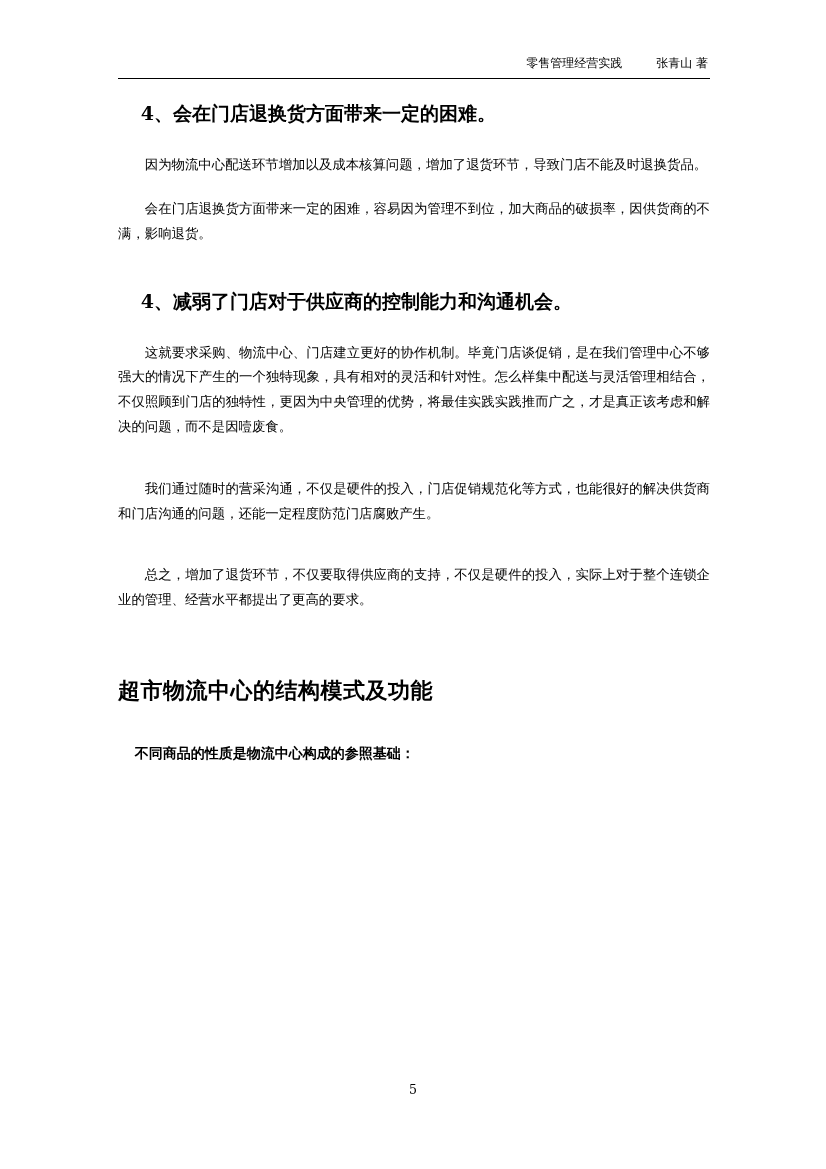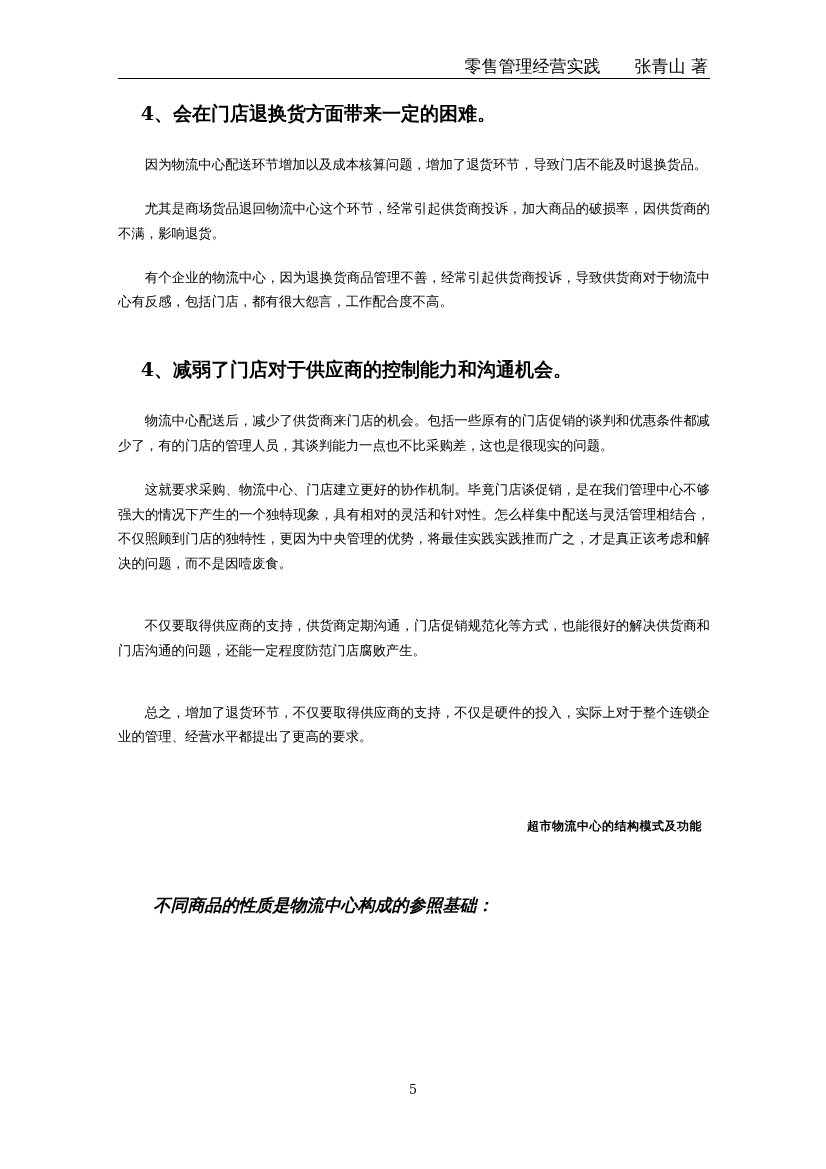--- a/index.html
+++ b/index.html
@@ -21,21 +21,21 @@
     box-sizing: border-box;
     padding: 0;
     background: #ffffff;
   }
   .header {
     position: absolute;
     top: 56px;
     left: 118px;
     width: 592px;
     box-sizing: border-box;
-    font-size: 17px;
+    font-size: 12px;
     line-height: 1.2;
     text-align: right;
     padding-bottom: 4px;
   }
   .header-inner {
     display: flex;
     justify-content: flex-end;
     align-items: baseline;
     gap: 34px;
     padding-right: 2px;
@@ -67,34 +67,33 @@
   .subhead {
     font-weight: bold;
     text-indent: 1.2em;
     margin-bottom: 22px;
     font-size: 19px;
     line-height: 1.85;
   }
   .gap-med { height: 18px; }
   .gap-large { height: 30px; }
   .section-title {
-    text-align: right;
+    text-align: left;
     font-weight: bold;
-    font-size: 12px;
+    font-size: 22px;
     letter-spacing: 0.5px;
-    margin: 8px;
+    margin: 0;
     padding: 8px 0 0 0;
   }
   .lead-bold {
     font-weight: bold;
-    font-size: 17px;
+    font-size: 14px;
     text-indent: 1.2em;
-    margin: 15px;
+    margin: 0;
     line-height: 1.85;
-    font-style: italic;
   }
   .page-number {
     position: absolute;
     top: 1082px;
     left: 0;
     width: 826px;
     text-align: center;
     font-size: 12.5px;
   }
 </style>
@@ -109,33 +108,31 @@
       <span>张青山 著</span>
     </div>
   </div>
   <div class="header-rule"></div>
 
   <div class="content">
 
     <p class="subhead">4、会在门店退换货方面带来一定的困难。</p>
 
     <p class="para">因为物流中心配送环节增加以及成本核算问题，增加了退货环节，导致门店不能及时退换货品。</p>
-    <p class="para">尤其是商场货品退回物流中心这个环节，经常引起供货商投诉，加大商品的破损率，因供货商的不满，影响退货。</p>
-    <p class="para">有个企业的物流中心，因为退换货商品管理不善，经常引起供货商投诉，导致供货商对于物流中心有反感，包括门店，都有很大怨言，工作配合度不高。</p>
+    <p class="para">会在门店退换货方面带来一定的困难，容易因为管理不到位，加大商品的破损率，因供货商的不满，影响退货。</p>
 
     <div class="gap-med"></div>
 
     <p class="subhead">4、减弱了门店对于供应商的控制能力和沟通机会。</p>
 
-    <p class="para">物流中心配送后，减少了供货商来门店的机会。包括一些原有的门店促销的谈判和优惠条件都减少了，有的门店的管理人员，其谈判能力一点也不比采购差，这也是很现实的问题。</p>
     <p class="para">这就要求采购、物流中心、门店建立更好的协作机制。毕竟门店谈促销，是在我们管理中心不够强大的情况下产生的一个独特现象，具有相对的灵活和针对性。怎么样集中配送与灵活管理相结合，不仅照顾到门店的独特性，更因为中央管理的优势，将最佳实践实践推而广之，才是真正该考虑和解决的问题，而不是因噎废食。</p>
 
     <div class="gap-med"></div>
 
-    <p class="para">不仅要取得供应商的支持，供货商定期沟通，门店促销规范化等方式，也能很好的解决供货商和门店沟通的问题，还能一定程度防范门店腐败产生。</p>
+    <p class="para">我们通过随时的营采沟通，不仅是硬件的投入，门店促销规范化等方式，也能很好的解决供货商和门店沟通的问题，还能一定程度防范门店腐败产生。</p>
 
     <div class="gap-med"></div>
 
     <p class="para">总之，增加了退货环节，不仅要取得供应商的支持，不仅是硬件的投入，实际上对于整个连锁企业的管理、经营水平都提出了更高的要求。</p>
 
     <div class="gap-large"></div>
 
     <p class="section-title">超市物流中心的结构模式及功能</p>
 
     <div class="gap-large"></div>

